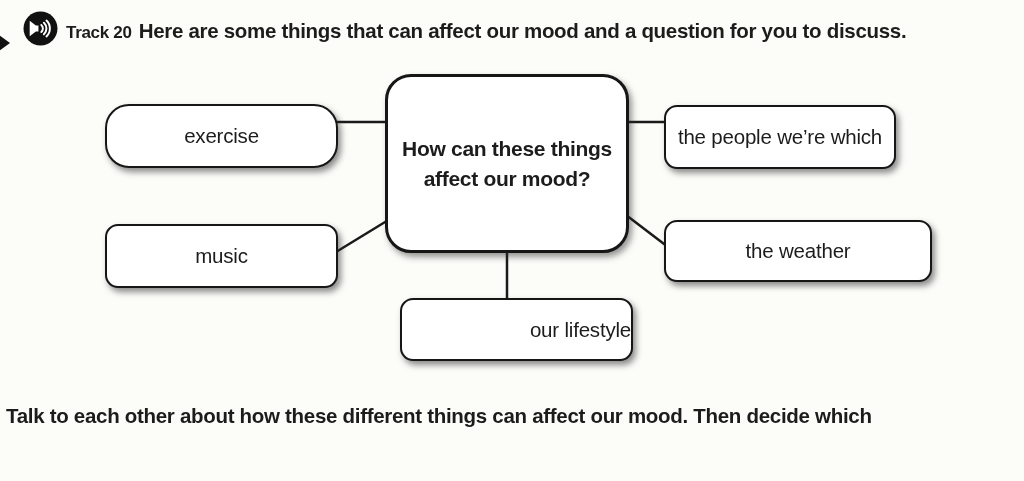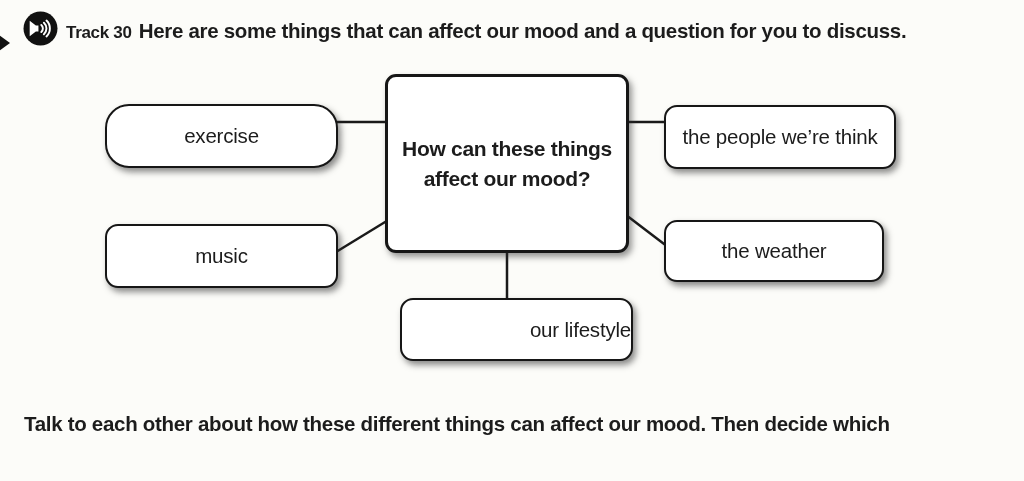--- a/index.html
+++ b/index.html
@@ -38,61 +38,60 @@
     border-radius:13px;
     box-shadow:3px 4px 6px rgba(45,45,45,0.55);
     display:flex; align-items:center; justify-content:center;
     font-size:20.5px; letter-spacing:-0.2px;
     color:#1c1c1c;
     text-align:center;
   }
   #node-exercise  { left:105px; top:104px; width:233px; height:64px;border-radius:24px; }
   #node-music     { left:105px; top:224px; width:233px; height:64px; }
   #node-people    { left:664px; top:105px; width:232px; height:64px; }
-  #node-weather   { left:664px; top:220px; width:220px; height:62px; }
+  #node-weather   { left:664px; top:220px; width:268px; height:62px; }
   #node-lifestyle { left:400px; top:298px; width:233px; height:63px;justify-content:flex-end; }
 
   .center-node {
     position:absolute; left:385px; top:74px; width:244px; height:179px;
     background:#ffffff;
     border:3px solid #161616;
-    border-radius:11px;
+    border-radius:26px;
     box-shadow:3px 4px 6px rgba(45,45,45,0.5);
     display:flex; flex-direction:column; align-items:center; justify-content:center;
     font-weight:700; font-size:21px; line-height:30px; letter-spacing:-0.3px;
     text-align:center;
   }
 
   
   .footer-text {
-    position:absolute; left:24px; top:399px; width:990px;
+    position:absolute; left:6px; top:399px; width:990px;
     font-weight:700; font-size:20.5px; line-height:34px; letter-spacing:-0.3px;
     white-space:nowrap;
-    margin-top:8px;
   }
 </style>
 </head>
 <body>
 
 <svg class="page-arrow" width="14" height="60" viewBox="0 0 14 60">
   <polygon points="-4,33 10,43 -4,53" fill="#111111"></polygon>
 </svg>
 
 <button class="audio-btn" aria-label="audio track">
   <svg width="35" height="35" viewBox="0 0 34 34">
     <circle cx="17" cy="17" r="16.5" fill="#111111"></circle>
     <polygon points="6.5,9.5 6.5,24.5 12.5,20 15,20 15,14 12.5,14" fill="#ffffff"></polygon>
     <path d="M17.8,13.6 A4.6,4.6 0 0 1 17.8,20.4" fill="none" stroke="#ffffff" stroke-width="1.9" stroke-linecap="round"></path>
     <path d="M20.3,11.4 A7.6,7.6 0 0 1 20.3,22.6" fill="none" stroke="#ffffff" stroke-width="1.9" stroke-linecap="round"></path>
     <path d="M22.8,9.3 A10.6,10.6 0 0 1 22.8,24.7" fill="none" stroke="#ffffff" stroke-width="1.9" stroke-linecap="round"></path>
   </svg>
 </button>
 
 <div class="header-line">
-  <span class="track-label">Track 30</span><span class="instruction">Here are some things that can affect our mood and a question for you to discuss.</span>
+  <span class="track-label">Track 20</span><span class="instruction">Here are some things that can affect our mood and a question for you to discuss.</span>
 </div>
 
 <svg class="connectors" width="1024" height="481" viewBox="0 0 1024 481">
   <line x1="336" y1="122" x2="390" y2="122" stroke="#1a1a1a" stroke-width="2.5"></line>
   <line x1="627" y1="122" x2="668" y2="122" stroke="#1a1a1a" stroke-width="2.5"></line>
   <line x1="336" y1="252" x2="390" y2="219" stroke="#1a1a1a" stroke-width="2.5"></line>
   <line x1="626" y1="215" x2="668" y2="247" stroke="#1a1a1a" stroke-width="2.5"></line>
   <line x1="507" y1="250" x2="507" y2="300" stroke="#1a1a1a" stroke-width="2.5"></line>
 </svg>
 
@@ -101,21 +100,21 @@
   <span>affect our mood?</span>
 </div>
 
 <div class="node" id="node-exercise">
   <span>exercise</span>
 </div>
 <div class="node" id="node-music">
   <span>music</span>
 </div>
 <div class="node" id="node-people">
-  <span>the people we’re think</span>
+  <span>the people we’re which</span>
 </div>
 <div class="node" id="node-weather">
   <span>the weather</span>
 </div>
 <div class="node" id="node-lifestyle">
   <span>our lifestyle</span>
 </div>
 
 <div class="footer-text">
   <div>Talk to each other about how these different things can affect our mood. Then decide which</div>

